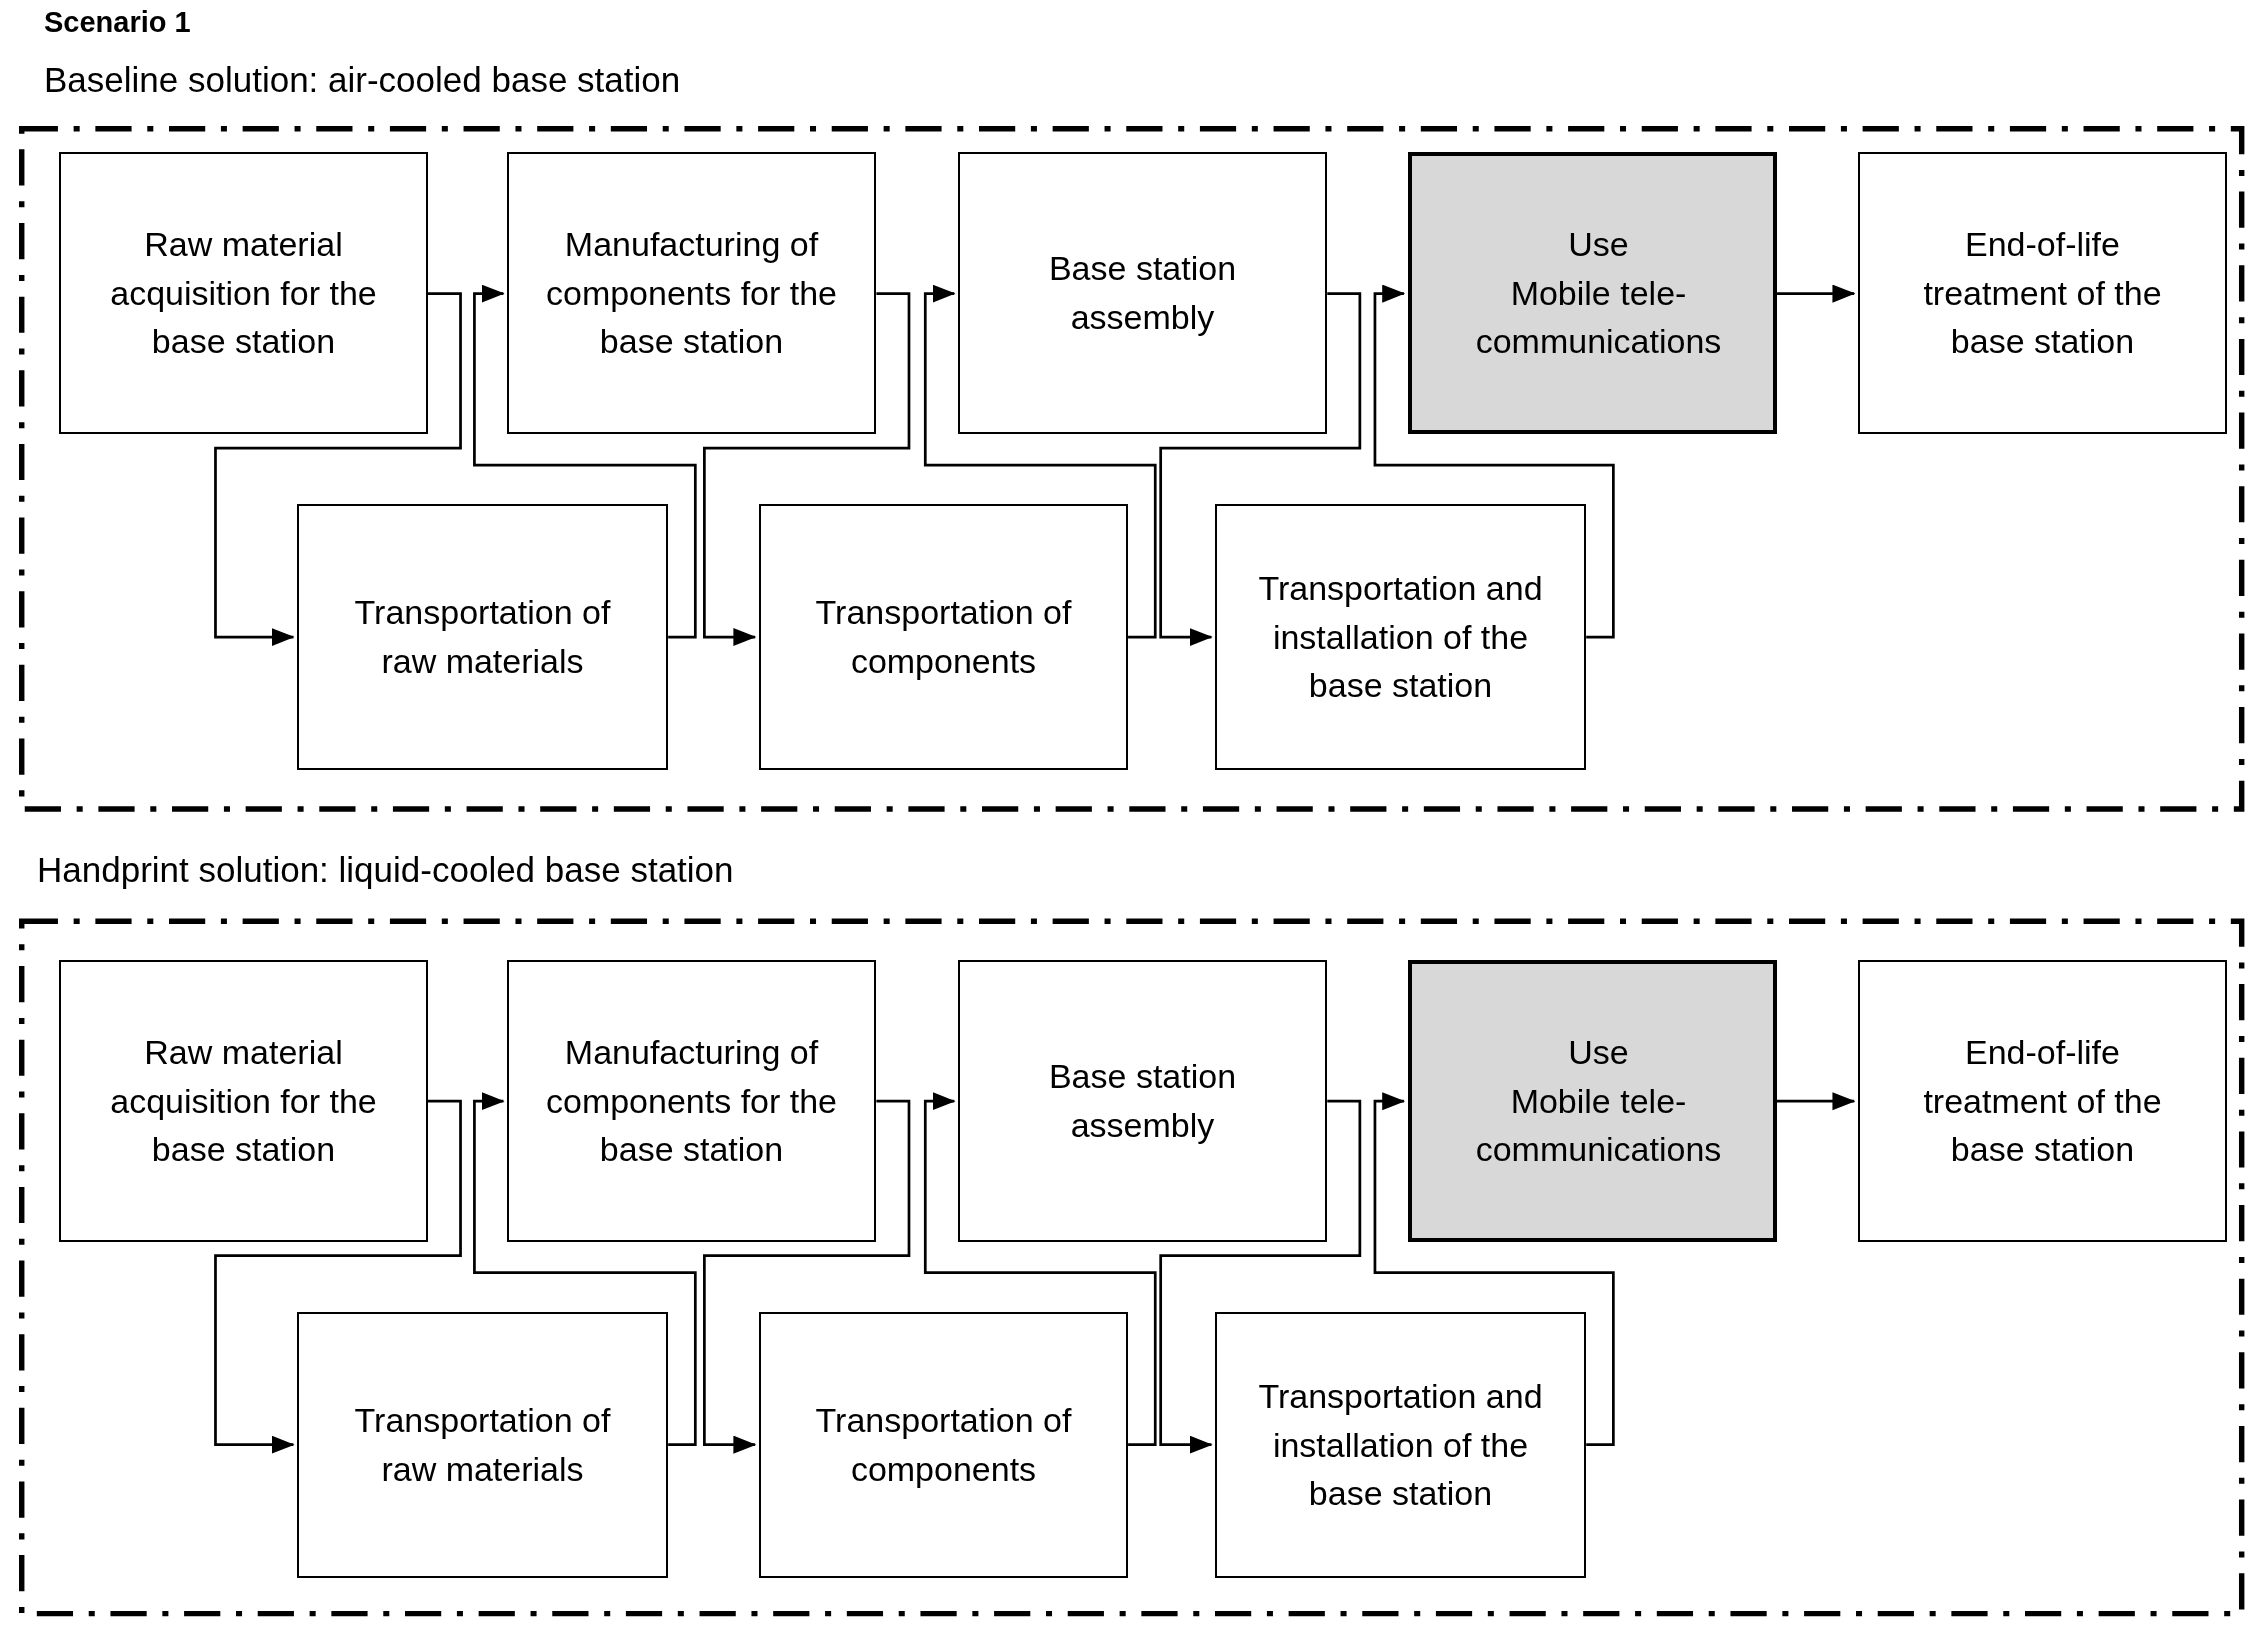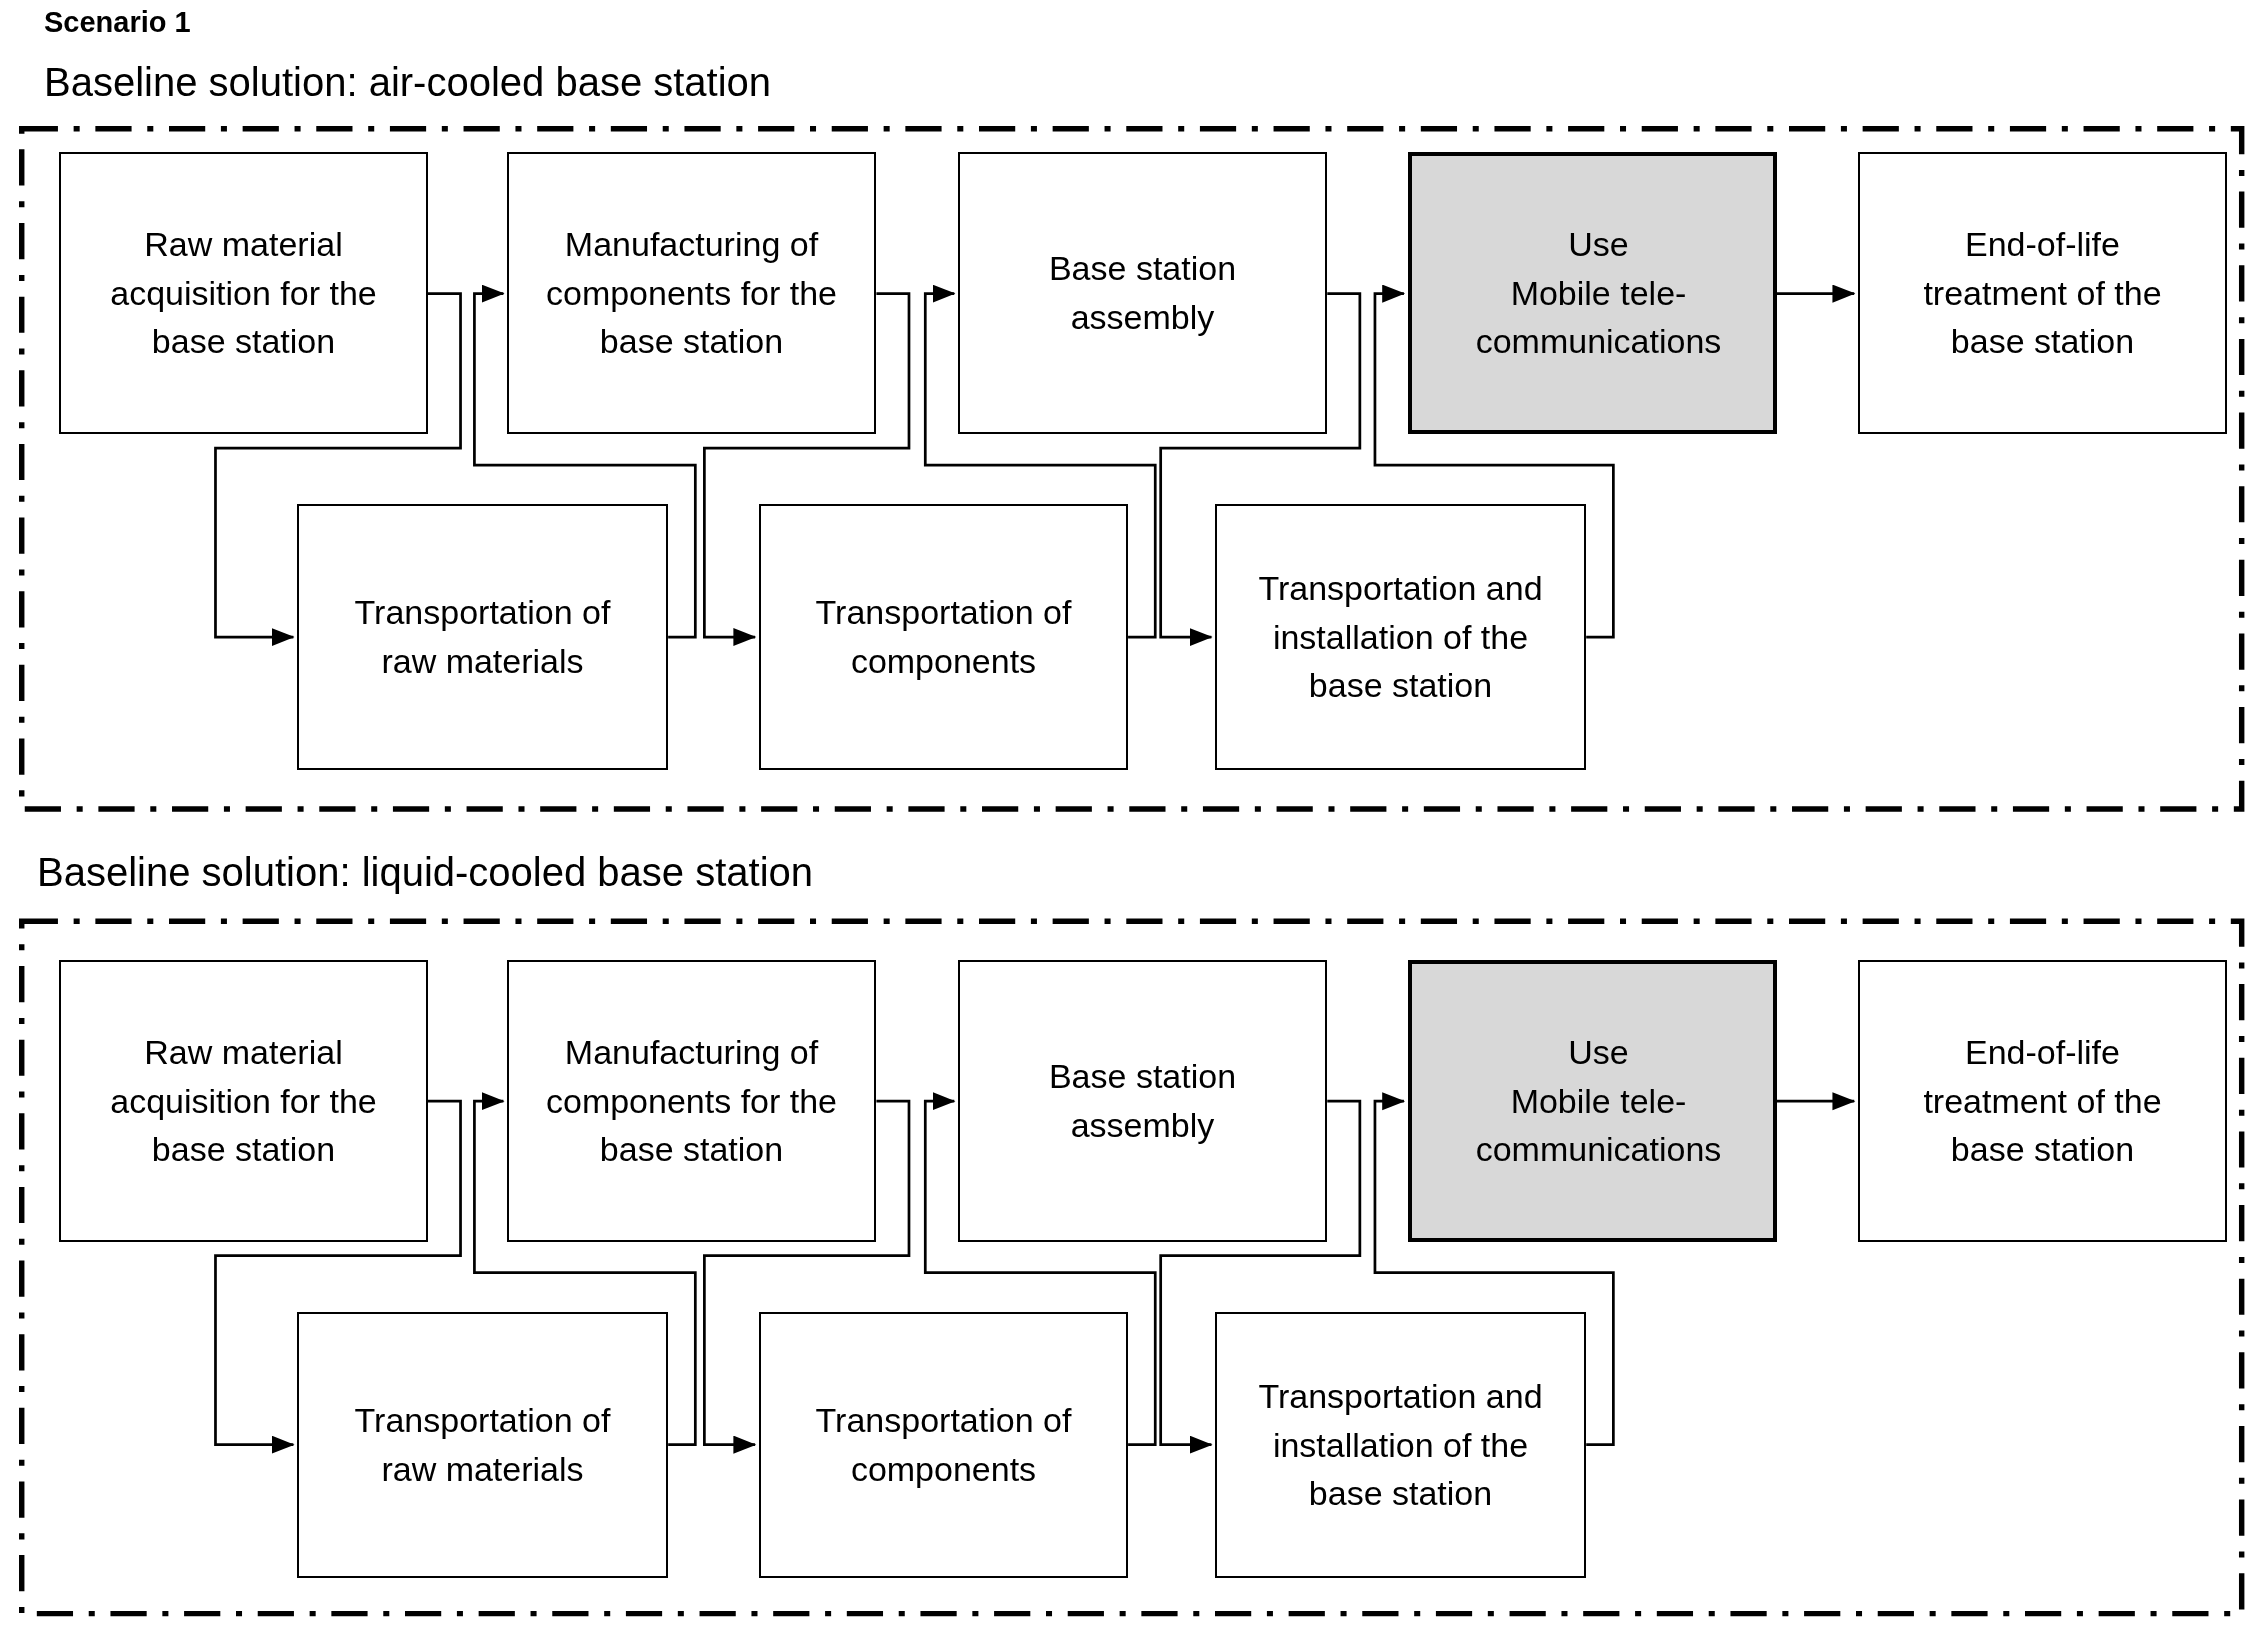--- a/index.html
+++ b/index.html
@@ -1,20 +1,20 @@
 <!DOCTYPE html>
 <html style="--use-fill: #d8d8d8; --line: #000000; --background: #ffffff;font-size:9.7px"><head>
 <meta charset="utf-8">
 <style>
   html,body{margin:0;padding:0;background:#ffffff;}
   body{width:2261px;height:1629px;font-family:"Liberation Sans",sans-serif;color:#000;}
   .canvas{position:relative;width:2261px;height:1629px;background:#fff;overflow:hidden;}
   svg.layer{position:absolute;left:0;top:0;width:100%;height:100%;}
   .title{position:absolute;font-size:29px;font-weight:bold;white-space:nowrap;}
-  .subtitle{position:absolute;font-size:40px;white-space:nowrap;}
+  .subtitle{position:absolute;font-size:35px;white-space:nowrap;}
   .node{
     position:absolute;box-sizing:border-box;
     border:2.4px solid #000;background:#fff;
     display:flex;flex-direction:column;align-items:center;justify-content:center;
     text-align:center;font-size:34px;line-height:1.43;
   }
   .node .label{display:block;width:100%;white-space:pre-line;}
   .node.use{background:var(--use-fill,#d8d8d8);border-width:4.8px;padding-left:12px;}
 </style>
 </head>
@@ -49,21 +49,21 @@
       <path d="M1452,1824 H1506 V2080 H1167 V2393 H1251" marker-end="url(#ah)"></path>
       <path d="M1869,2393 H1914 V2108 H1533 V1824 H1581" marker-end="url(#ah)"></path>
       <path d="M2199,1824 H2253 V2080 H1923 V2393 H2007" marker-end="url(#ah)"></path>
       <path d="M2628,2393 H2673 V2108 H2278 V1824 H2326" marker-end="url(#ah)"></path>
       <path d="M2944,1824 H3072" marker-end="url(#ah)"></path>
     </g>
   </svg>
 
   <div class="title" style="left:44px;top:6px;">Scenario 1</div>
   <div class="subtitle" style="left:44px;top:60px;">Baseline solution: air-cooled base station</div>
-  <div class="subtitle" style="left:37px;top:850px;">Baseline solution: liquid-cooled base station</div>
+  <div class="subtitle" style="left:37px;top:850px;">Handprint solution: liquid-cooled base station</div>
 
   <div class="node" style="left:59px;top:152px;width:369px;height:282px;">
     <span class="label">Raw material
 acquisition for the
 base station</span>
   </div>
   <div class="node" style="left:507px;top:152px;width:369px;height:282px;">
     <span class="label">Manufacturing of
 components for the
 base station</span>

